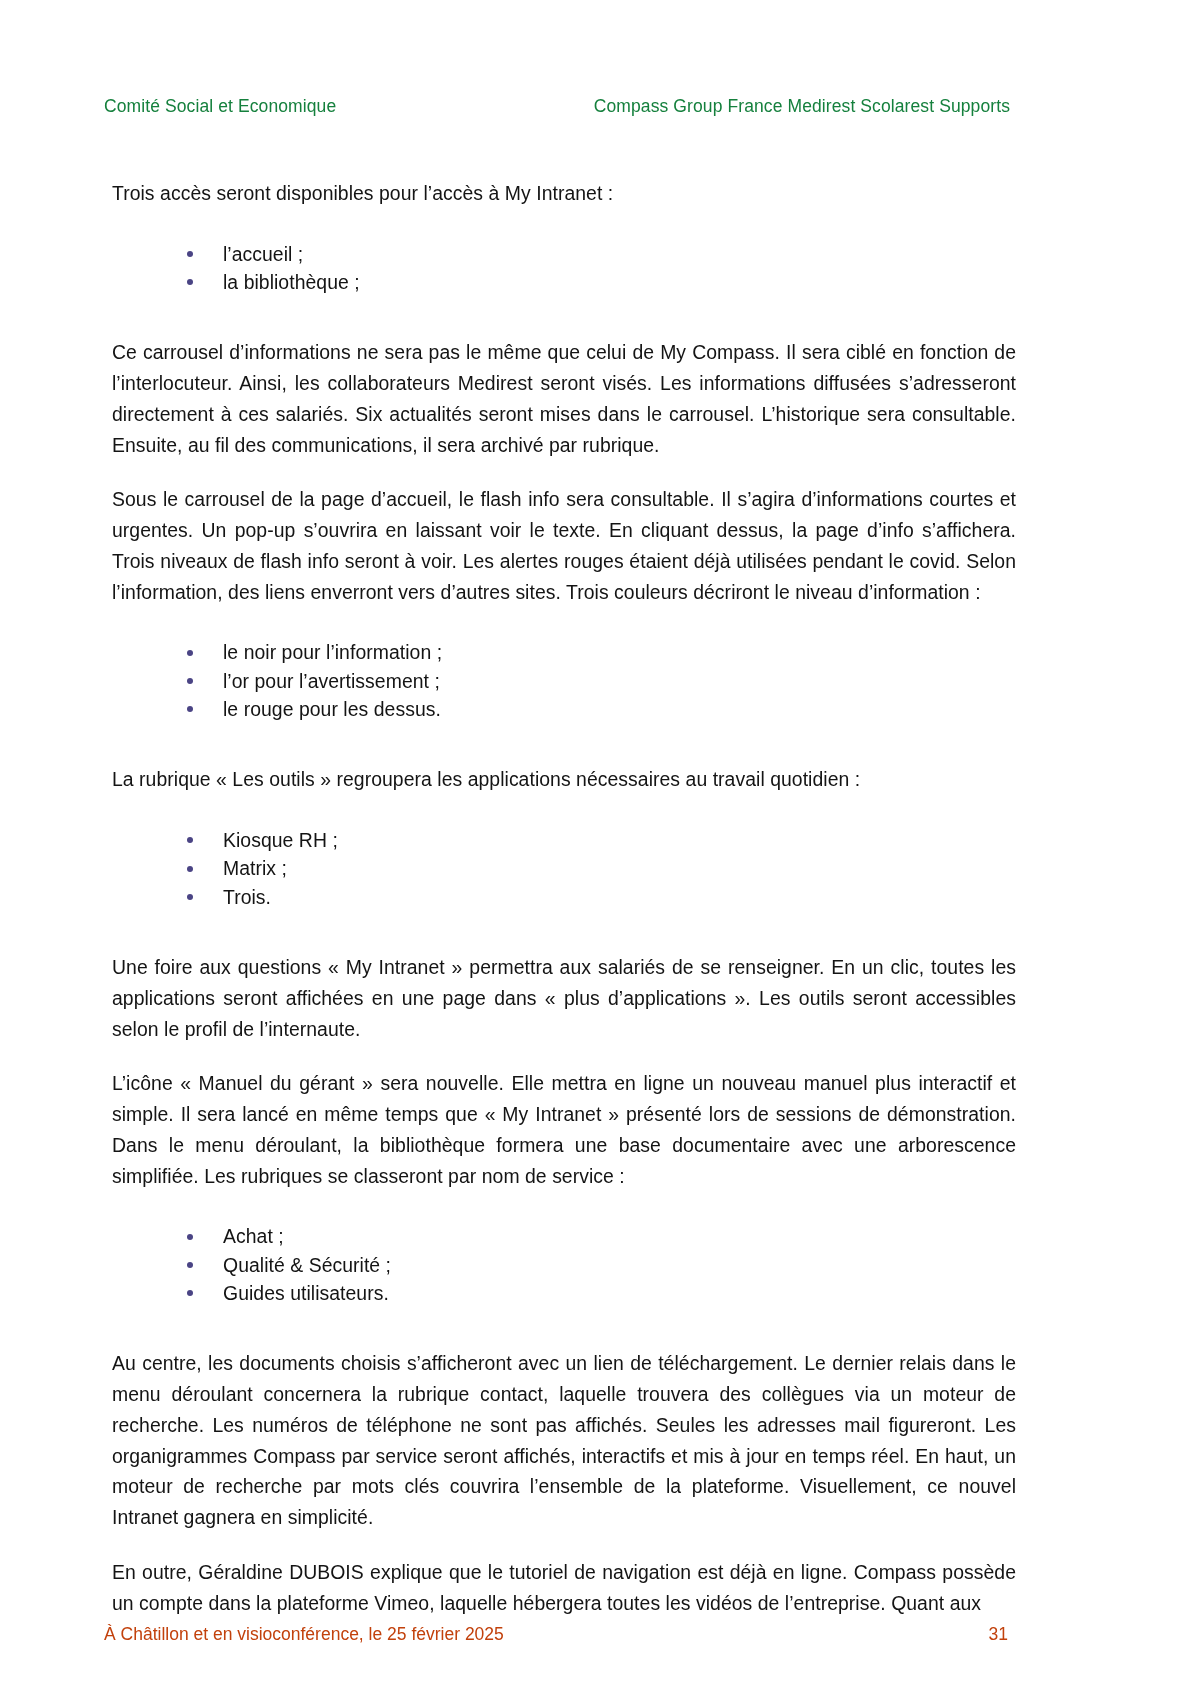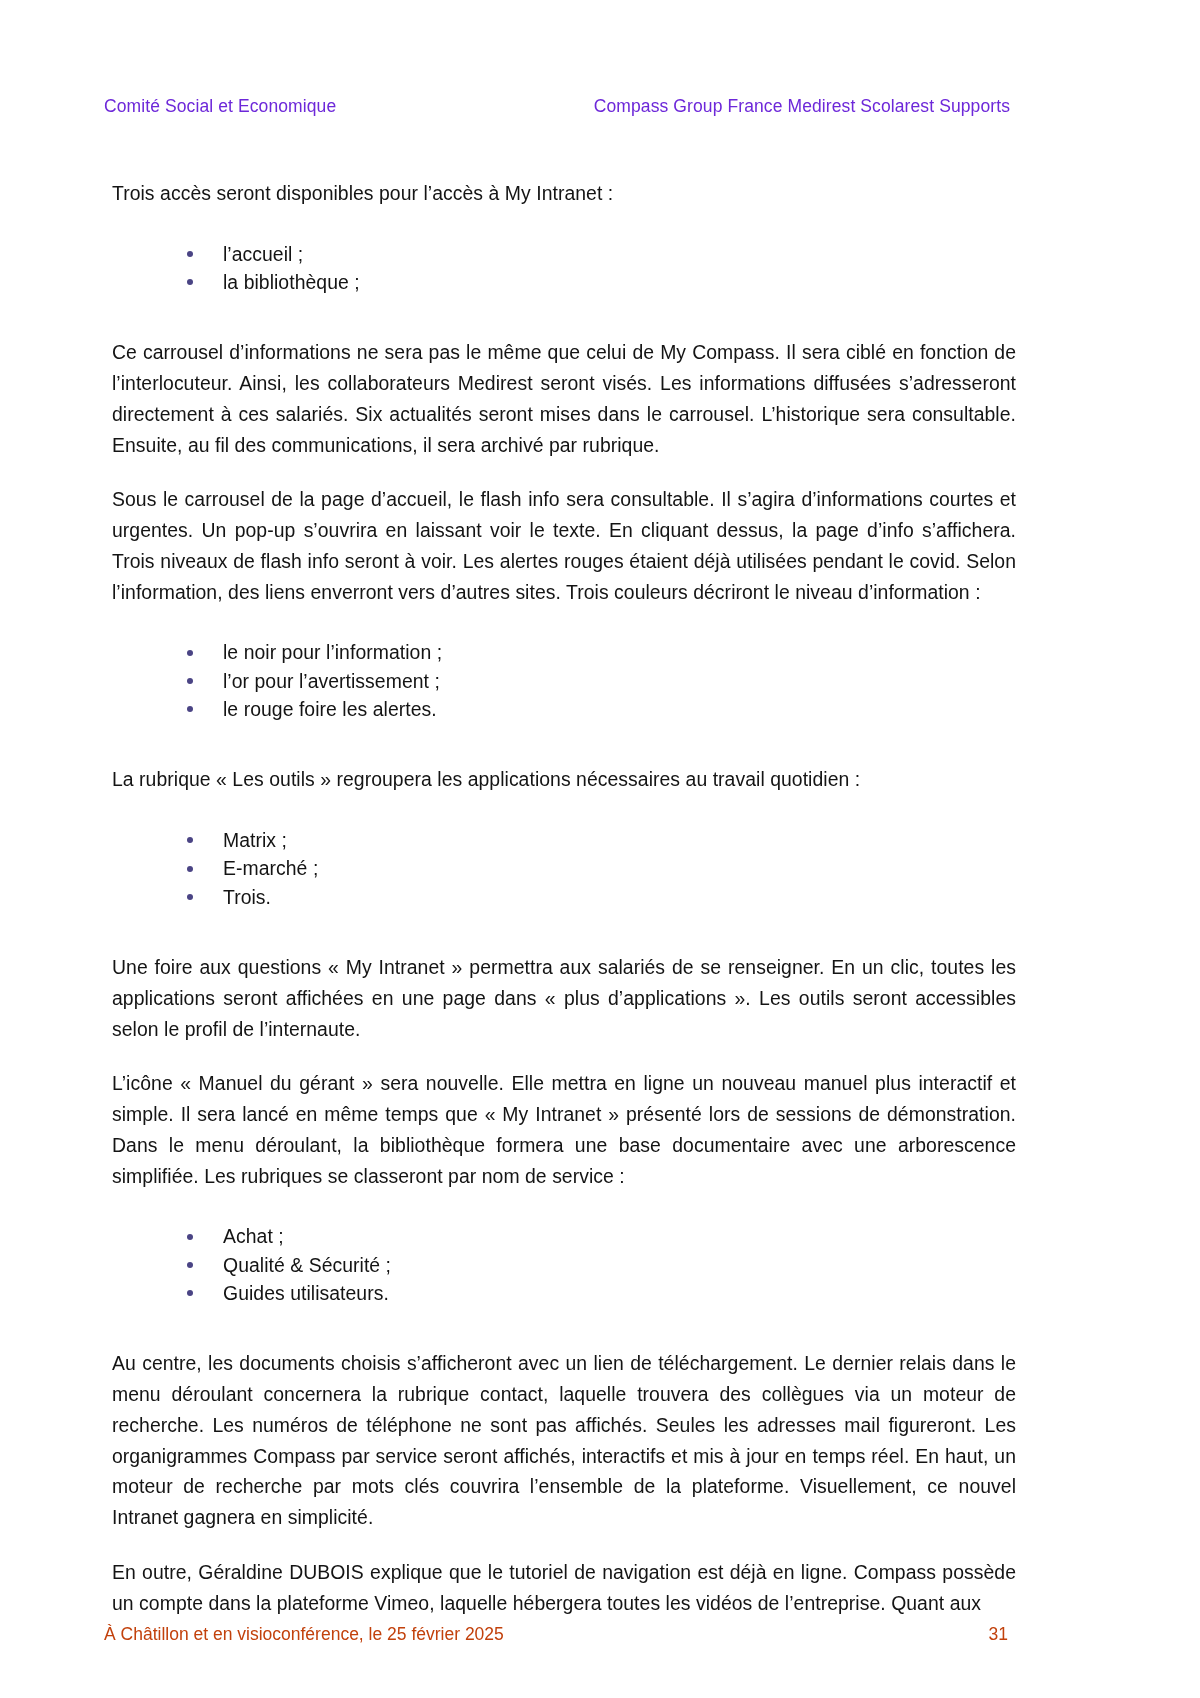--- a/index.html
+++ b/index.html
@@ -26,21 +26,21 @@
   .page-header {
     position: absolute;
     top: 96px;
     left: 104px;
     width: 904px;
     display: flex;
     justify-content: space-between;
     align-items: baseline;
     font-size: 17.5px;
     letter-spacing: 0.1px;
-    color: #6d28d9;
+    color: #15803d;
   }
   .page-header .hdr-left {
     white-space: nowrap;
   }
   .page-header .hdr-right {
     white-space: nowrap;
     margin-right: -2px;
   }
 
   
@@ -133,32 +133,32 @@
 
     <div class="gap-md"></div>
 
     <p class="para">Sous le carrousel de la page d’accueil, le flash info sera consultable. Il s’agira d’informations courtes et urgentes. Un pop-up s’ouvrira en laissant voir le texte. En cliquant dessus, la page d’info s’affichera. Trois niveaux de flash info seront à voir. Les alertes rouges étaient déjà utilisées pendant le covid. Selon l’information, des liens enverront vers d’autres sites. Trois couleurs décriront le niveau d’information :</p>
 
     <div class="gap-md"></div>
 
     <ul class="bullets">
       <li><span class="dot"></span><span>le noir pour l’information ;</span></li>
       <li><span class="dot"></span><span>l’or pour l’avertissement ;</span></li>
-      <li><span class="dot"></span><span>le rouge foire les alertes.</span></li>
+      <li><span class="dot"></span><span>le rouge pour les dessus.</span></li>
     </ul>
 
     <div class="gap-lg"></div>
 
     <p class="para nojust">La rubrique « Les outils » regroupera les applications nécessaires au travail quotidien :</p>
 
     <div class="gap-md"></div>
 
     <ul class="bullets">
+      <li><span class="dot"></span><span>Kiosque RH ;</span></li>
       <li><span class="dot"></span><span>Matrix ;</span></li>
-      <li><span class="dot"></span><span>E-marché ;</span></li>
       <li><span class="dot"></span><span>Trois.</span></li>
     </ul>
 
     <div class="gap-lg"></div>
 
     <p class="para">Une foire aux questions « My Intranet » permettra aux salariés de se renseigner. En un clic, toutes les applications seront affichées en une page dans « plus d’applications ». Les outils seront accessibles selon le profil de l’internaute.</p>
 
     <div class="gap-md"></div>
 
     <p class="para">L’icône « Manuel du gérant » sera nouvelle. Elle mettra en ligne un nouveau manuel plus interactif et simple. Il sera lancé en même temps que « My Intranet » présenté lors de sessions de démonstration. Dans le menu déroulant, la bibliothèque formera une base documentaire avec une arborescence simplifiée. Les rubriques se classeront par nom de service :</p>

